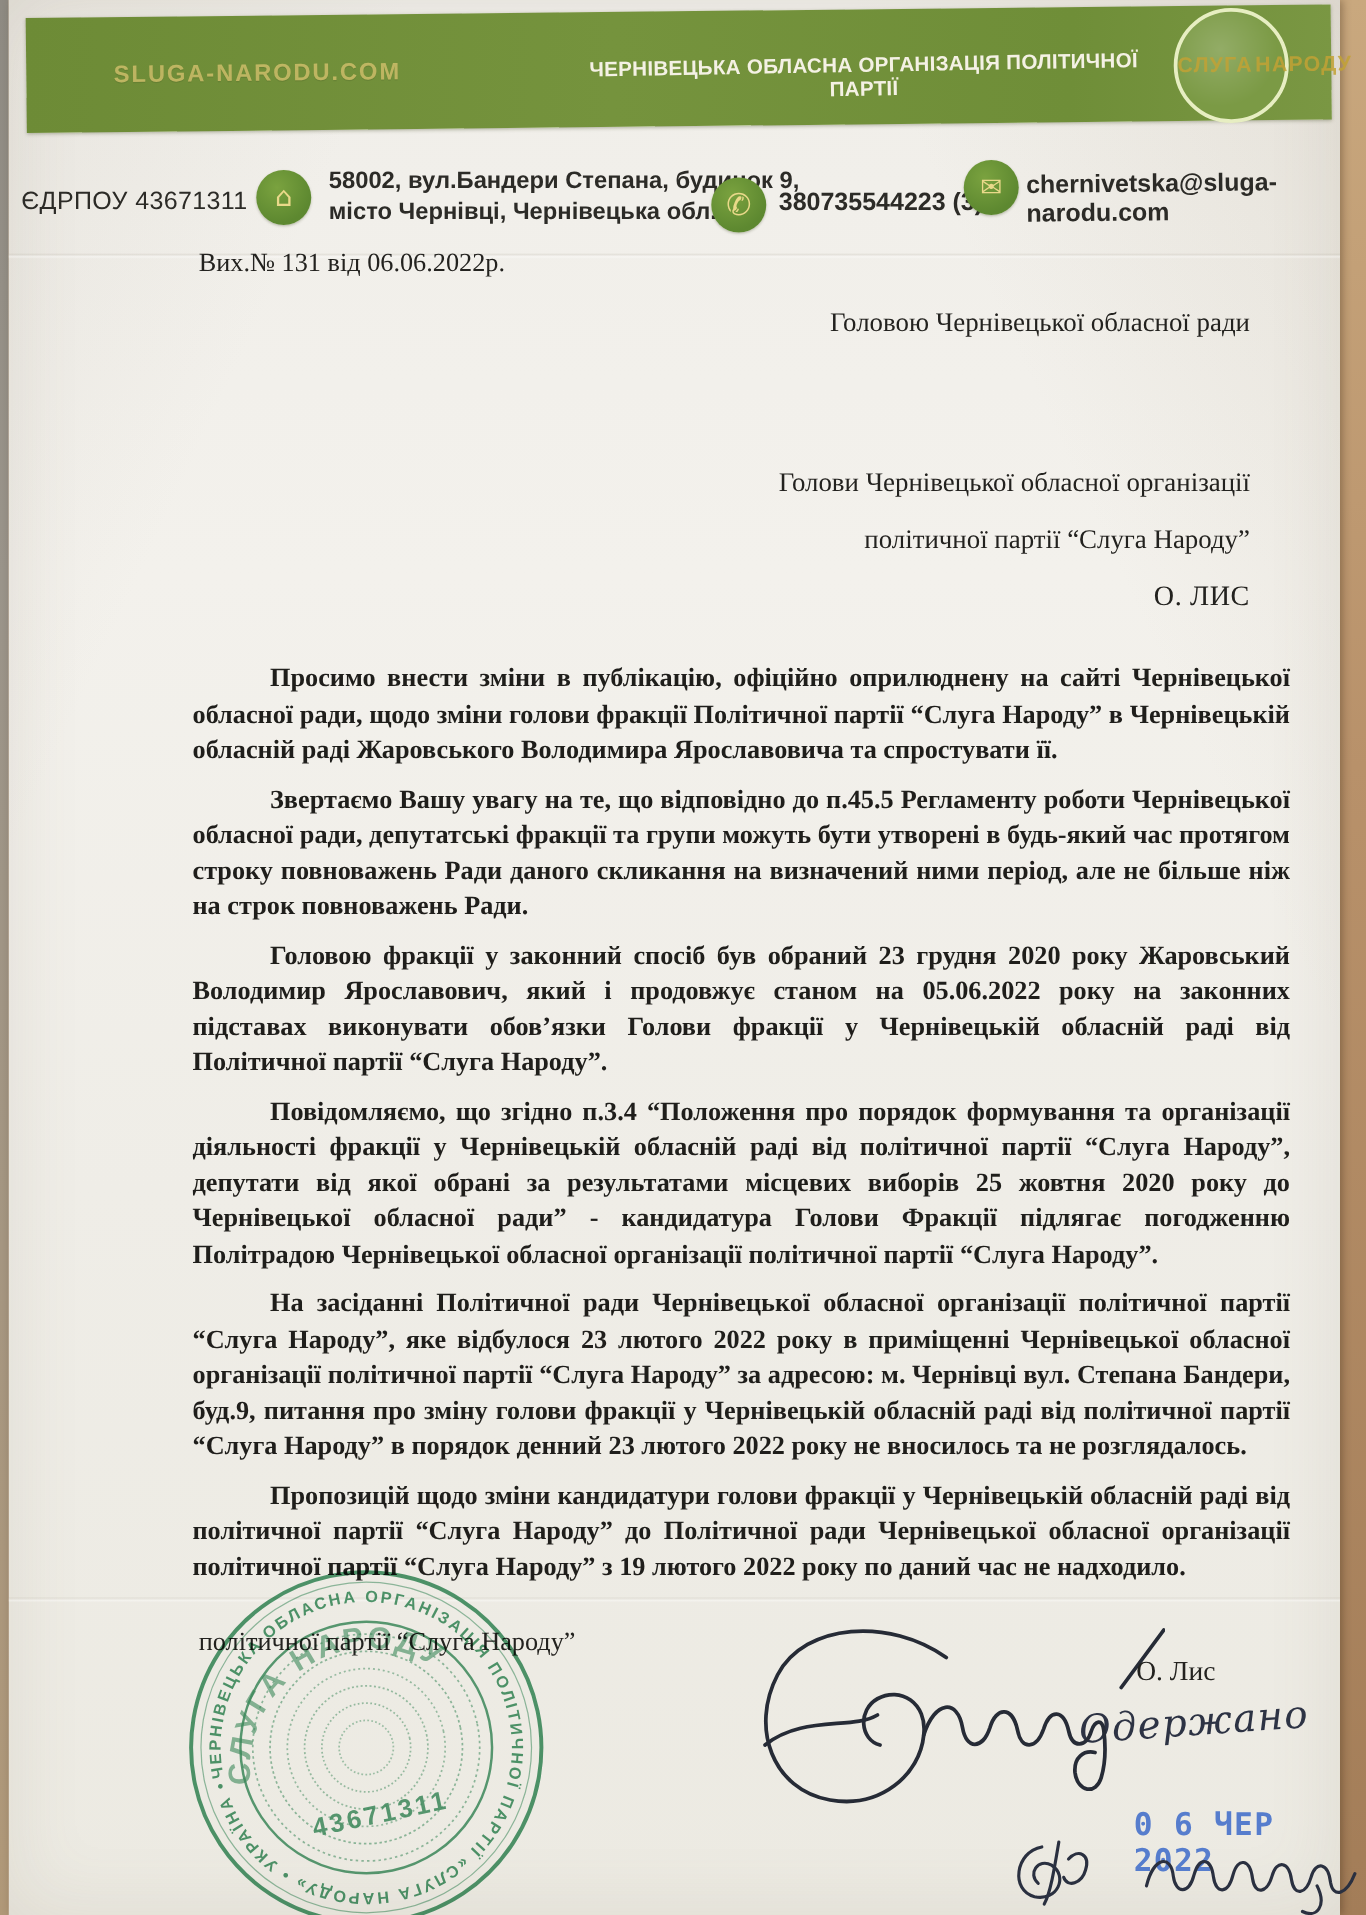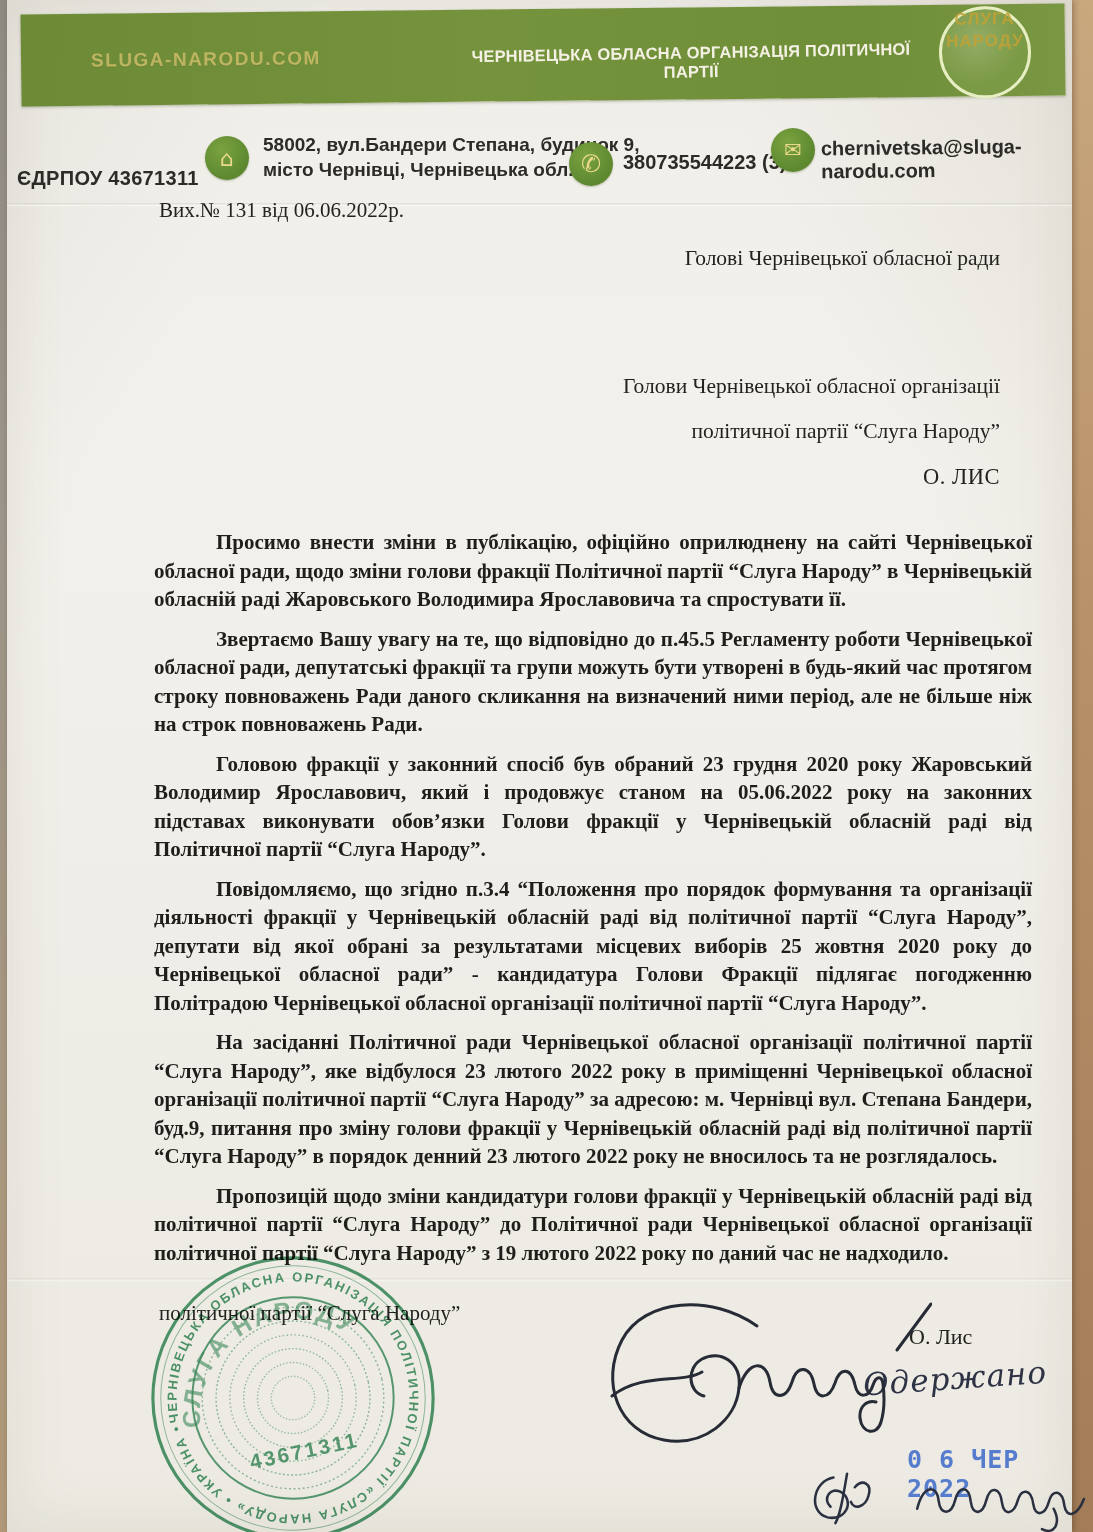--- a/index.html
+++ b/index.html
@@ -46,33 +46,33 @@
     position:absolute; left:440px; top:36px; width:460px;
     font-family:"Liberation Sans", sans-serif; font-weight:700;
     font-size:16.5px; letter-spacing:.2px; text-align:center;
     color:#f4f1e4; transform:rotate(-0.4deg);
   }
   .banner-logo{
     position:absolute; left:918px; top:2px; width:92px; height:92px;
     border-radius:50%;
     border:3px solid #e7eec2;
     background:radial-gradient(circle at 40% 35%, rgba(255,255,255,.18), rgba(255,255,255,0) 60%), #7b9a45;
-    display:flex; flex-direction:column; align-items:center; justify-content:flex-start;
+    display:flex; flex-direction:row; align-items:center; justify-content:space-between;
     gap:2px;
   }
   .banner-logo span{
     font-family:"Liberation Sans", sans-serif; font-weight:700;
     font-size:17px; letter-spacing:1px; color:#c2a235; opacity:.85;
   }
 
   
   .contacts{ position:absolute; left:0; top:118px; width:100%; height:90px; font-family:"Liberation Sans", sans-serif; }
   .edrpou{
-    position:absolute; left:10px; top:49px;
-    font-size:20px; font-weight:700; color:#2c2b27; letter-spacing:.3px;
+    position:absolute; left:10px; top:32px;
+    font-size:20px; font-weight:400; color:#2c2b27; letter-spacing:.3px;
   }
   .c-icon{
     position:absolute; width:44px; height:44px; border-radius:50%;
     background:radial-gradient(circle at 38% 32%, #7aa23f, #5d8830 70%);
     display:flex; align-items:center; justify-content:center;
     color:#ead98a; font-family:"DejaVu Sans", sans-serif; font-size:22px;
     box-shadow:0 1px 2px rgba(60,70,30,.3);
   }
   .icon-loc{ left:198px; top:18px; }
   .icon-phone{ left:562px; top:24px; font-size:24px; }
@@ -151,21 +151,21 @@
     <div class="c-icon icon-phone">✆</div>
     <div class="phone">380735544223 (3)</div>
 
     <div class="c-icon icon-mail">✉</div>
     <div class="email">chernivetska@sluga-narodu.com</div>
   </div>
 
   <div class="ref-line">Вих.№ 131 від 06.06.2022р.</div>
 
   <div class="addressee addr-block1">
-    <div>Голові Чернівецької обласної ради</div>
+    <div>Головою Чернівецької обласної ради</div>
   </div>
   <div class="addressee addr-block2">
     <div>Голови Чернівецької обласної організації</div>
     <div>політичної партії “Слуга Народу”</div>
     <div class="caps">О. ЛИС</div>
   </div>
 
   <div class="body-text">
     <p>Просимо внести зміни в публікацію, офіційно оприлюднену на сайті Чернівецької обласної ради, щодо зміни голови фракції Політичної партії “Слуга Народу” в Чернівецькій обласній раді Жаровського Володимира Ярославовича та спростувати її.</p>
     <p>Звертаємо Вашу увагу на те, що відповідно до п.45.5 Регламенту роботи Чернівецької обласної ради, депутатські фракції та групи можуть бути утворені в будь-який час протягом строку повноважень Ради даного скликання на визначений ними період, але не більше ніж на строк повноважень Ради.</p>

